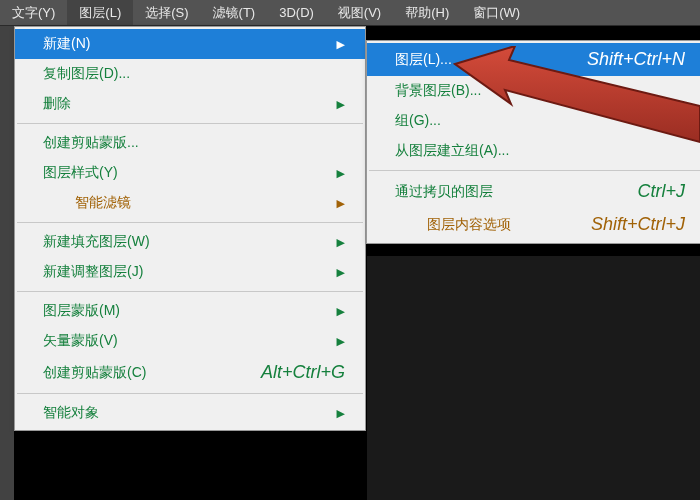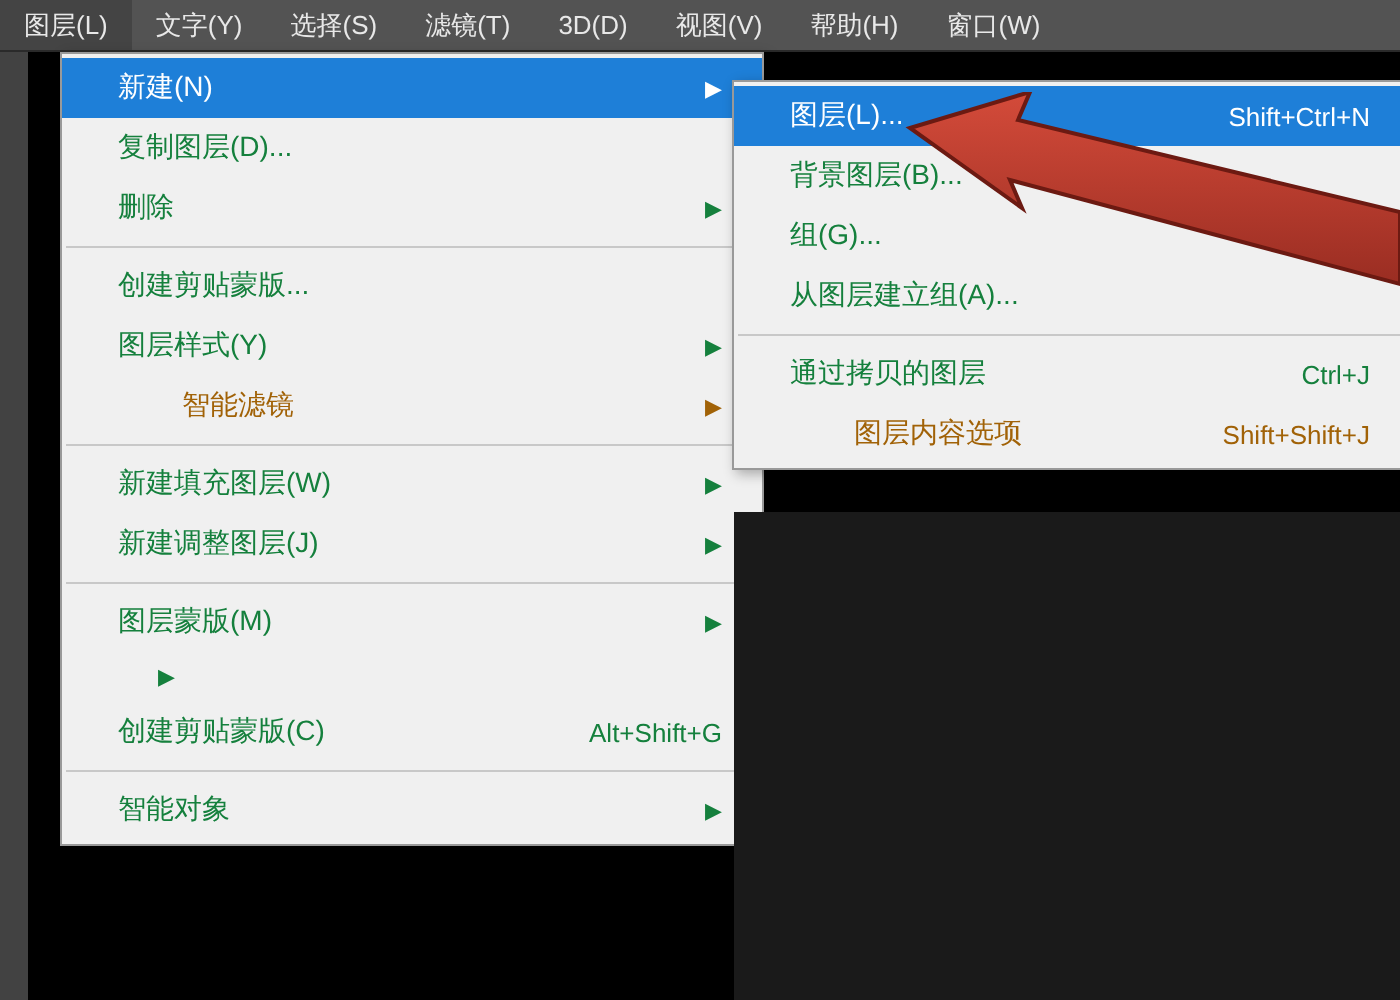--- a/index.html
+++ b/index.html
@@ -25,21 +25,21 @@
     }
     
     .dropdown {
       position: absolute;
       background: #f0f0f0;
       border: 1px solid #999;
       box-shadow: 2px 2px 6px rgba(0,0,0,0.3);
       min-width: 340px;
       padding: 2px 0;
     }
-    .dropdown.main { top: 26px; left: 30px; width: 352px; }
+    .dropdown.main { top: 26px; left: 14px; width: 352px; }
     .dropdown.sub { top: 40px; left: 366px; width: 330px; }
     
     .menu-item {
       display: flex;
       align-items: center;
       justify-content: space-between;
       padding: 6px 20px 6px 28px;
       font-size: 14px;
       color: #15803d;
       cursor: pointer;
@@ -48,21 +48,21 @@
     .menu-item.highlighted {
       background: #1e7fd8;
       color: #fff;
     }
     .menu-item.disabled {
       color: #a16207;
       cursor: default;
       margin-left: 32px;
     }
     .menu-item .label { flex: 1; }
-    .menu-item .shortcut { font-size: 13px; margin-left: 20px; }
+    .menu-item .shortcut { font-size: 18px; margin-left: 20px; font-style: italic; }
     .menu-item .arrow { font-size: 11px; margin-left: 20px; }
     
     .separator {
       height: 1px;
       background: #c8c8c8;
       margin: 4px 2px;
     }
     
     .toolstrip {
       position: absolute;
@@ -86,22 +86,22 @@
       position: absolute;
       top: 46px;
       left: 445px;
       pointer-events: none;
     }
   </style>
 </head>
 <body>
 
 <div class="menubar">
+  <div class="menubar-item">文字(Y)</div>
   <div class="menubar-item active">图层(L)</div>
-  <div class="menubar-item">文字(Y)</div>
   <div class="menubar-item">选择(S)</div>
   <div class="menubar-item">滤镜(T)</div>
   <div class="menubar-item">3D(D)</div>
   <div class="menubar-item">视图(V)</div>
   <div class="menubar-item">帮助(H)</div>
   <div class="menubar-item">窗口(W)</div>
 </div>
 
 <div class="toolstrip"></div>
 
@@ -137,25 +137,26 @@
   <div class="menu-item">
     <span class="label">新建调整图层(J)</span>
     <span class="arrow">▶</span>
   </div>
   <div class="separator"></div>
   <div class="menu-item">
     <span class="label">图层蒙版(M)</span>
     <span class="arrow">▶</span>
   </div>
   <div class="menu-item">
+    <span class="label">矢量蒙版(V)</span>
     <span class="arrow">▶</span>
   </div>
   <div class="menu-item">
     <span class="label">创建剪贴蒙版(C)</span>
-    <span class="shortcut">Alt+Shift+G</span>
+    <span class="shortcut">Alt+Ctrl+G</span>
   </div>
   <div class="separator"></div>
   <div class="menu-item">
     <span class="label">智能对象</span>
     <span class="arrow">▶</span>
   </div>
 </div>
 
 <div class="dropdown sub">
   <div class="menu-item highlighted">
@@ -171,21 +172,21 @@
   <div class="menu-item">
     <span class="label">从图层建立组(A)...</span>
   </div>
   <div class="separator"></div>
   <div class="menu-item">
     <span class="label">通过拷贝的图层</span>
     <span class="shortcut">Ctrl+J</span>
   </div>
   <div class="menu-item disabled">
     <span class="label">图层内容选项</span>
-    <span class="shortcut">Shift+Shift+J</span>
+    <span class="shortcut">Shift+Ctrl+J</span>
   </div>
 </div>
 
 <div class="canvas-area"></div>
 
 <svg class="red-arrow" width="260" height="120" viewBox="0 0 260 120">
   <defs>
     <linearGradient id="arrgrad" x1="0" y1="0" x2="0" y2="1">
       <stop offset="0%" stop-color="#d44b3a"></stop>
       <stop offset="100%" stop-color="#9a2d22"></stop>

